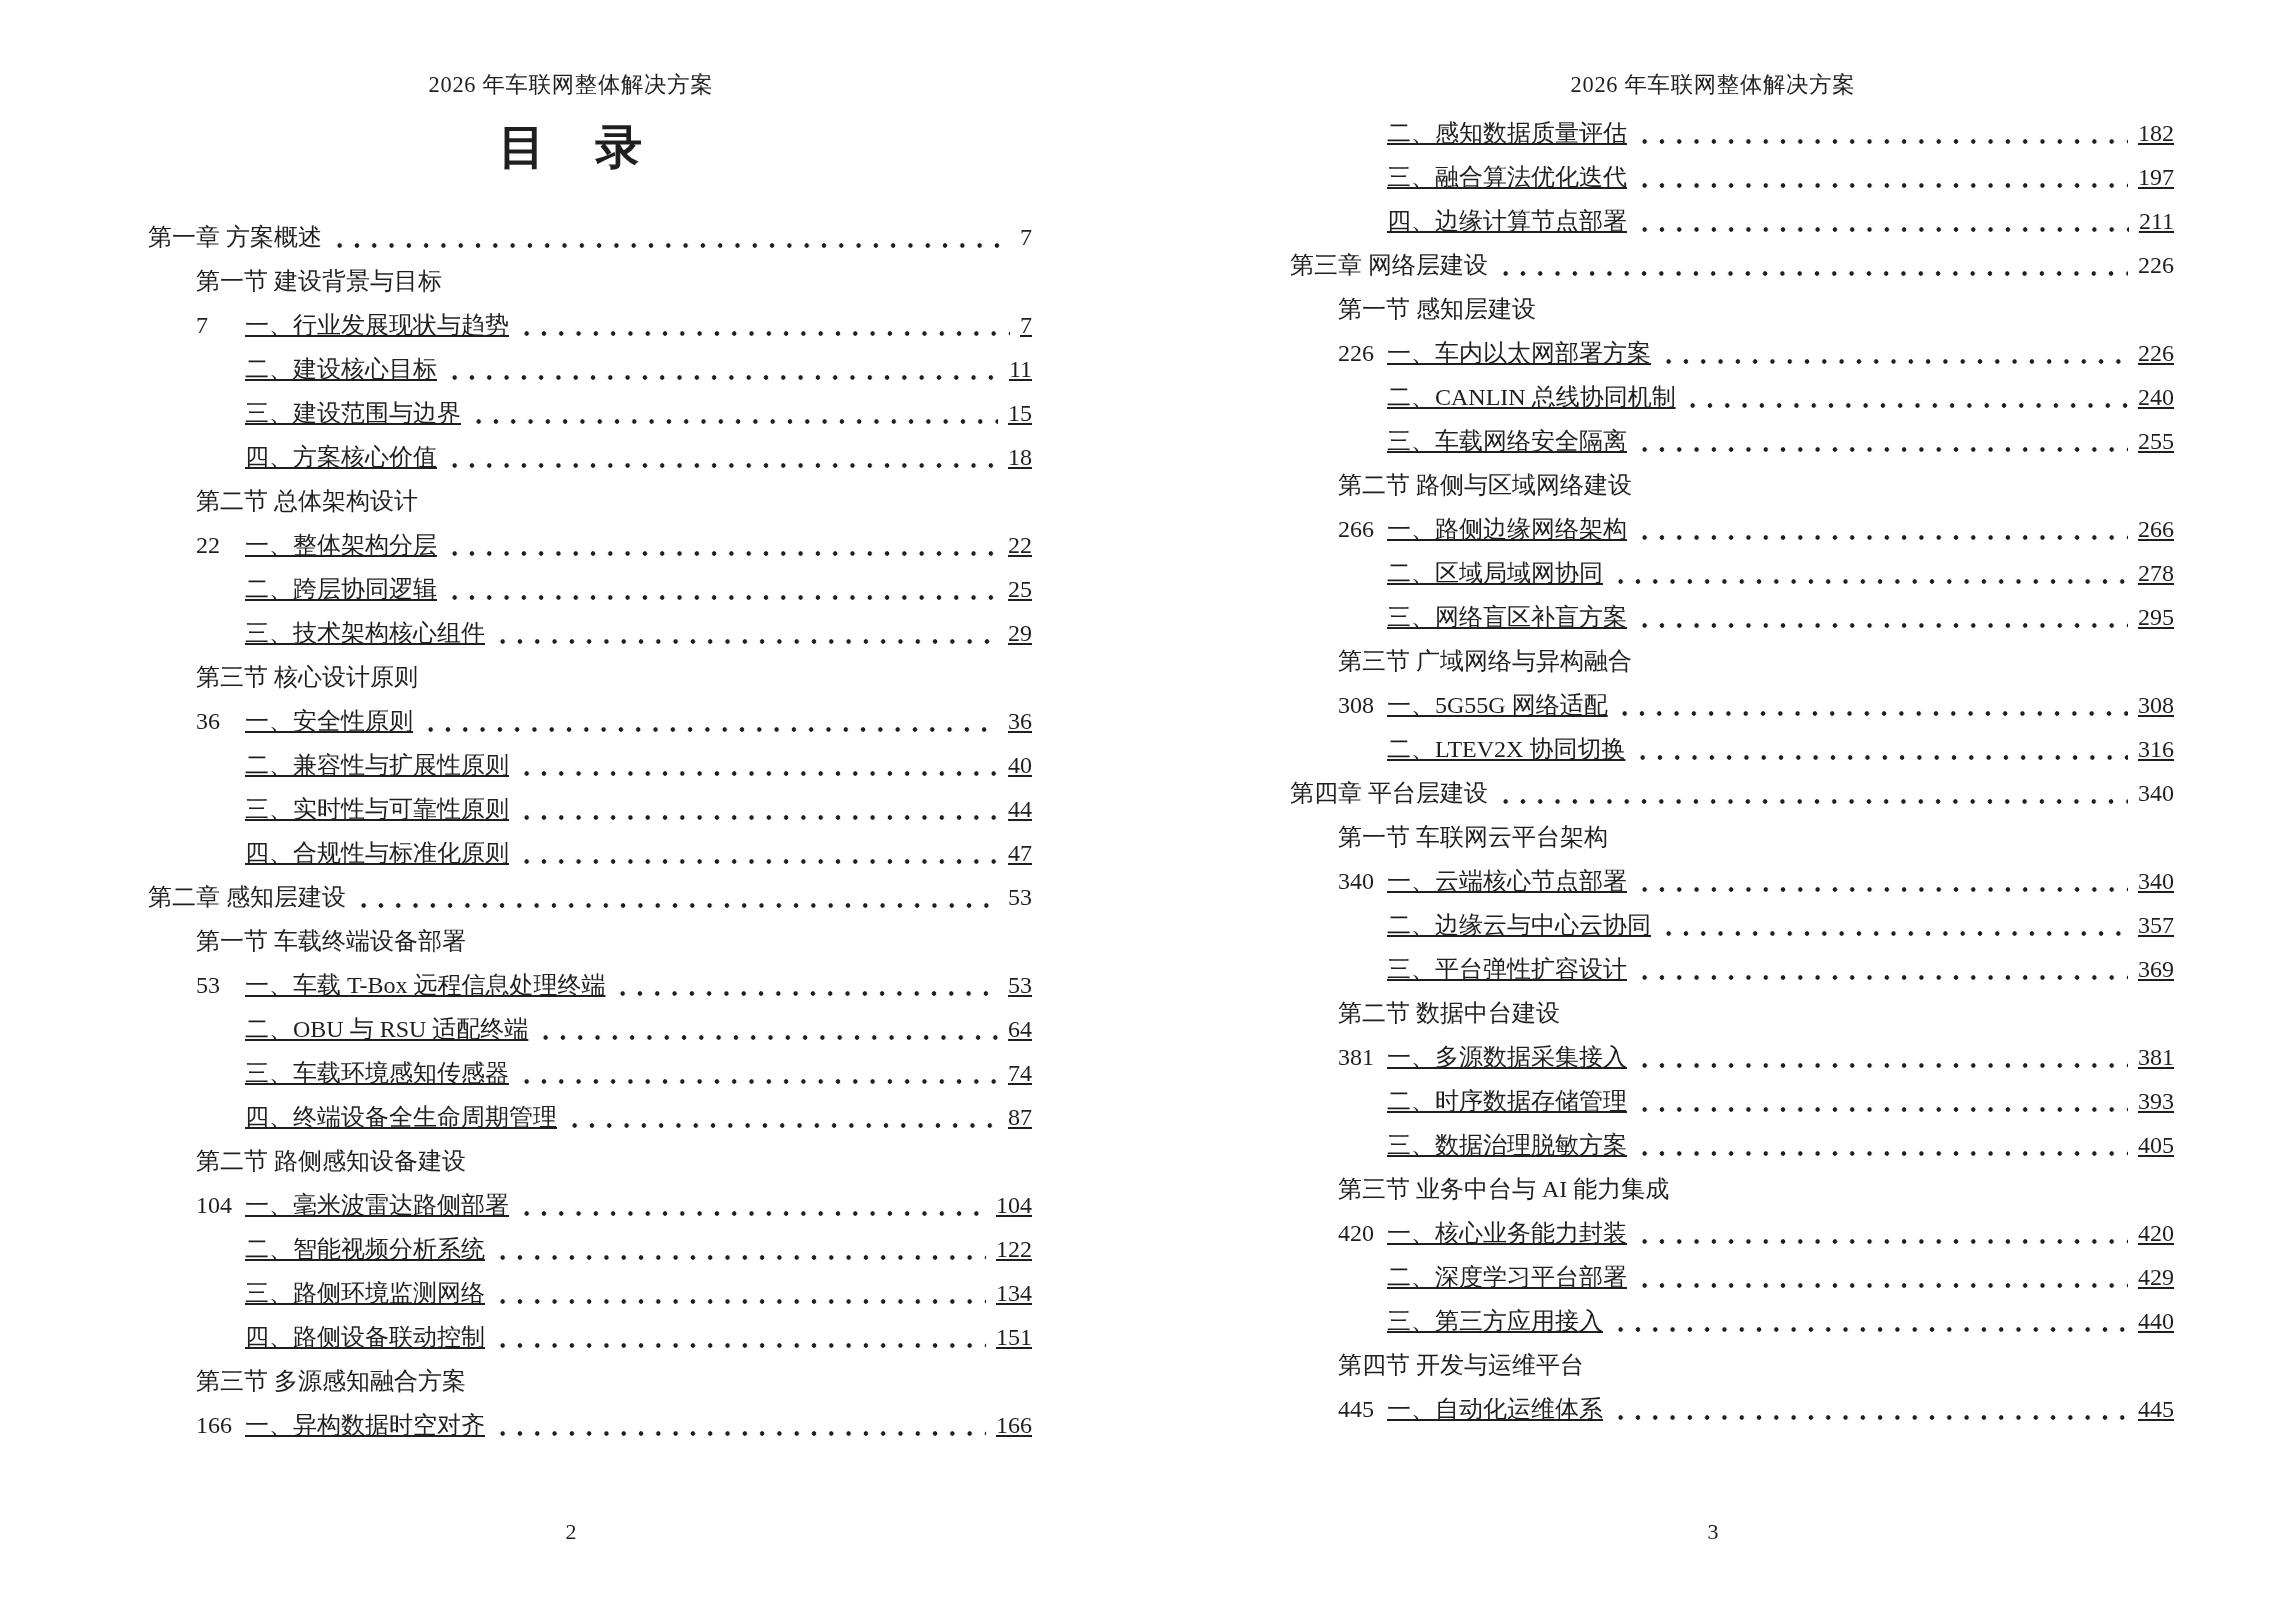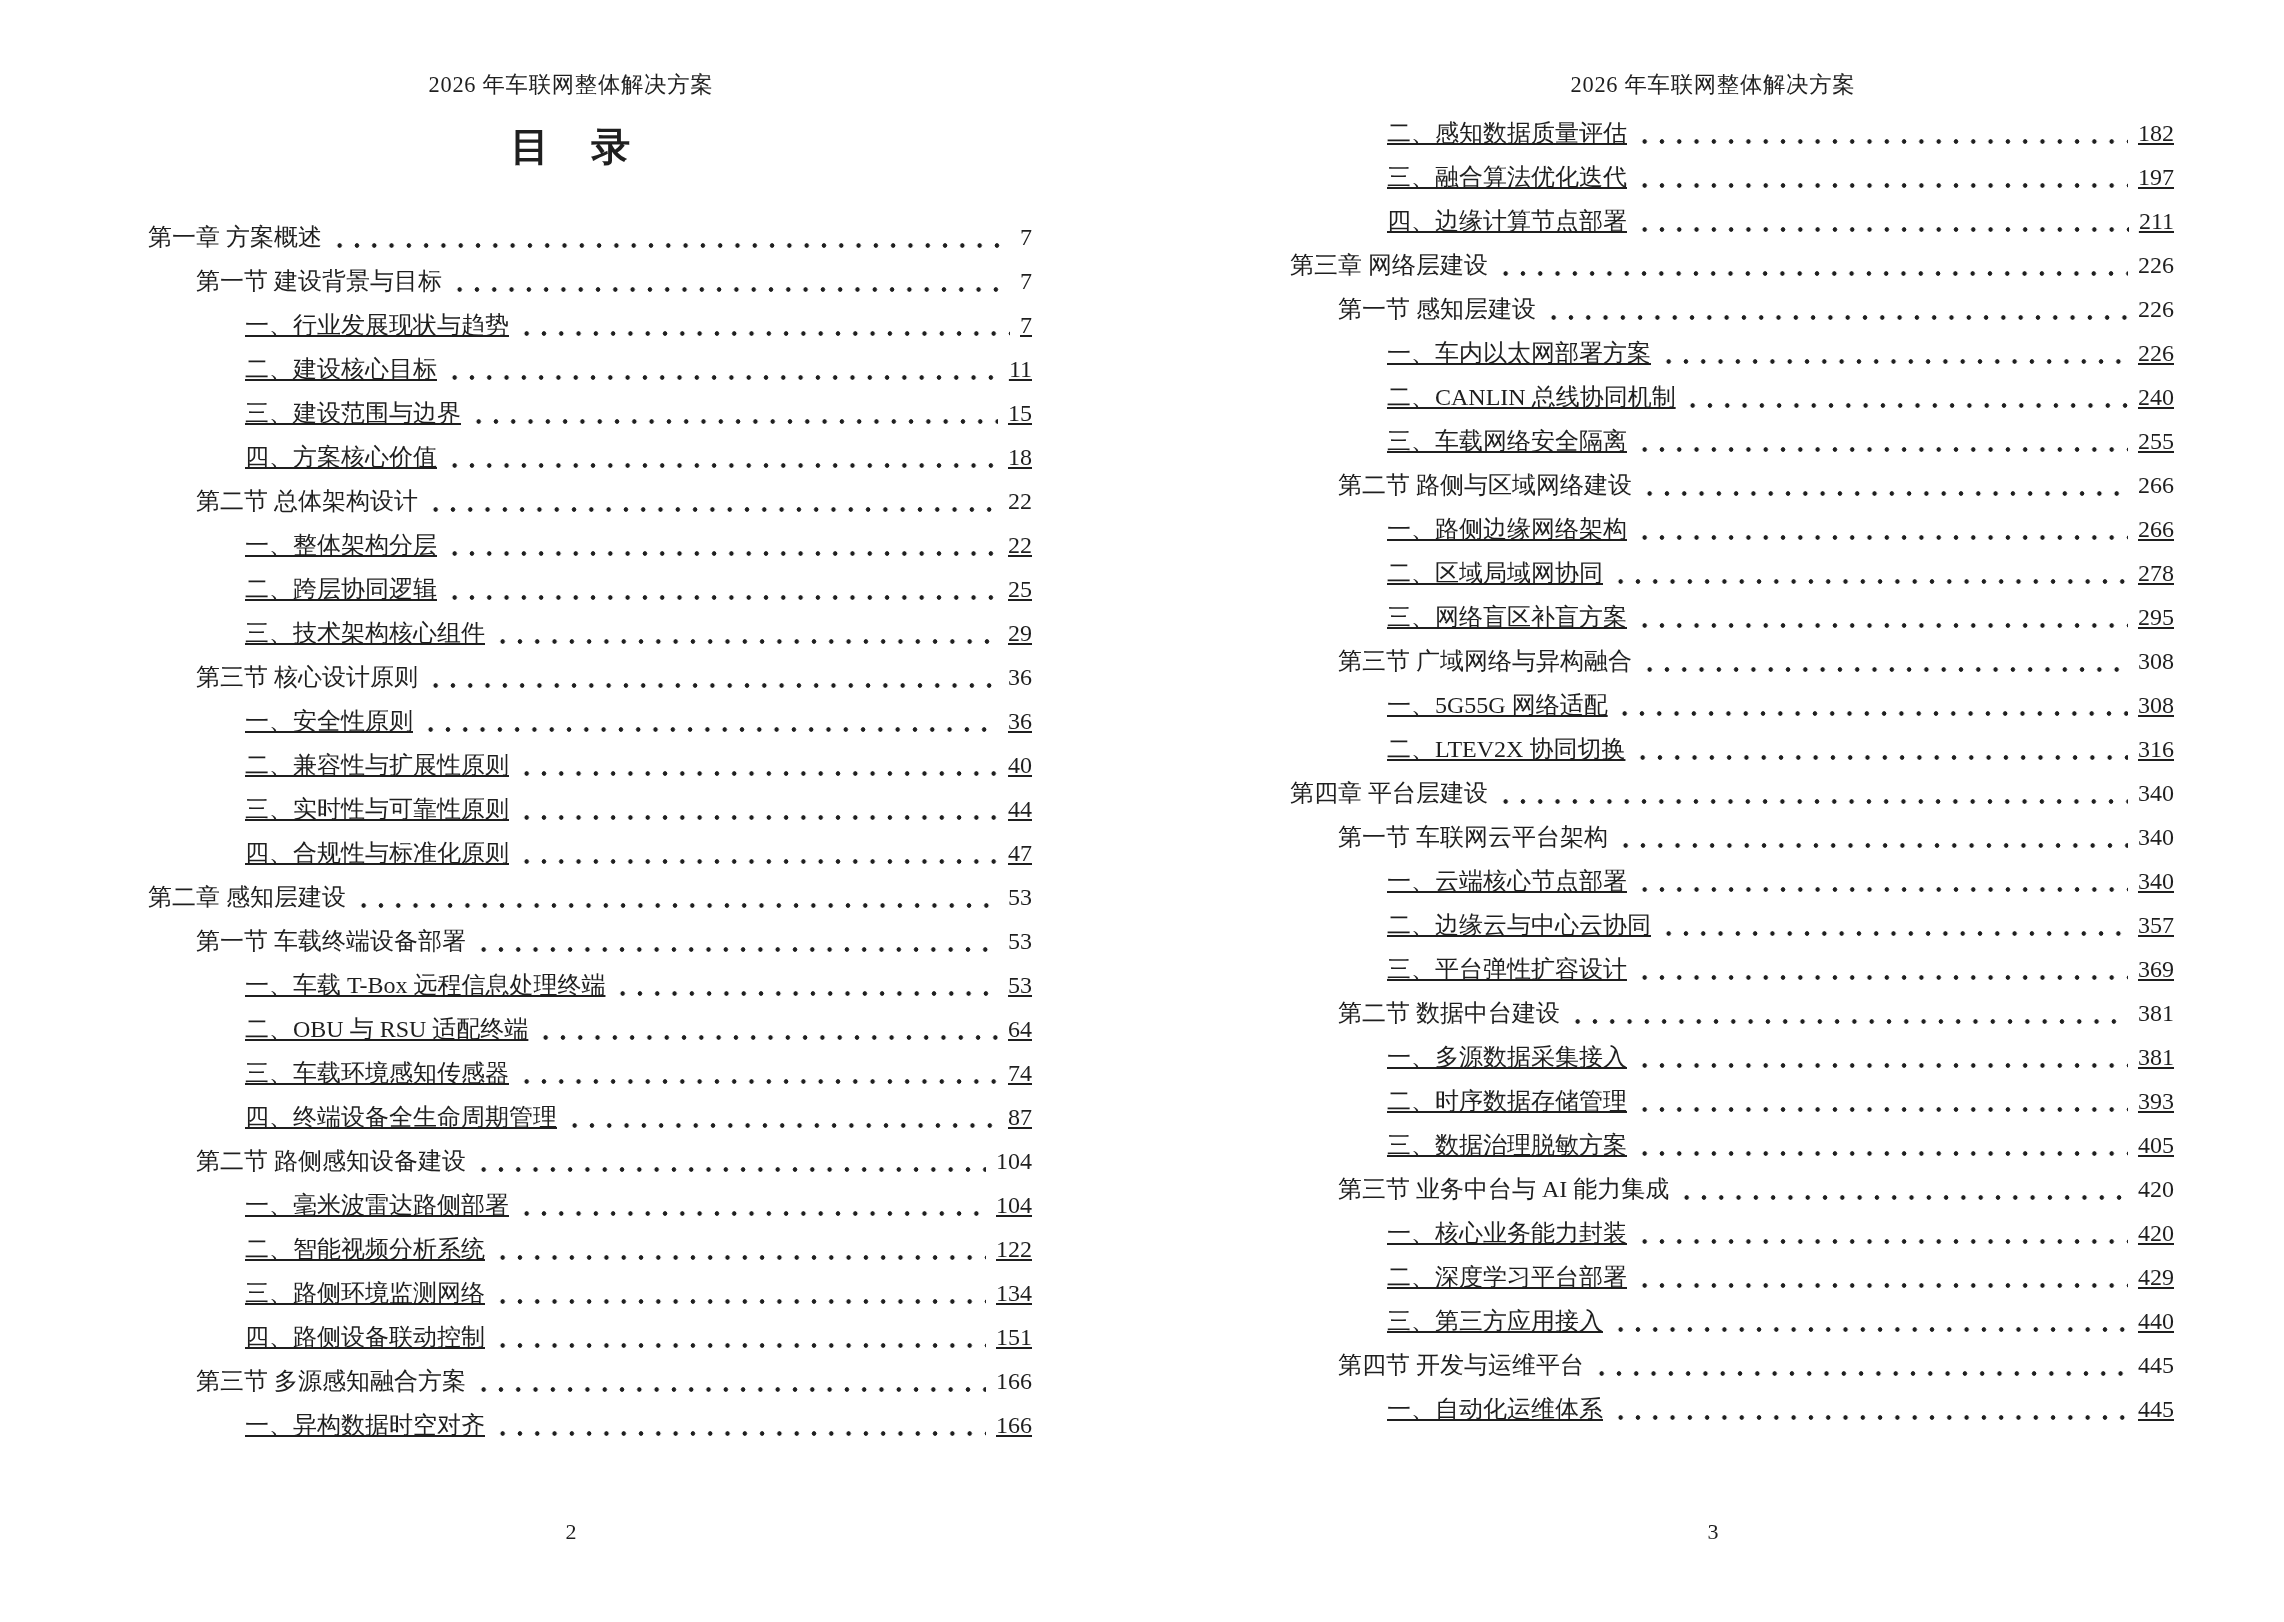--- a/index.html
+++ b/index.html
@@ -30,39 +30,39 @@
   .page-header {
     padding-top: 69px;
     text-align: center;
     font-size: 22.4px;
     line-height: 32px;
     letter-spacing: 0.7px;
   }
   .toc-title {
     margin: 17.3px 0 0 0;
     text-align: center;
-    font-size: 39px;
+    font-size: 47px;
     line-height: 58px;
     font-weight: bold;
     letter-spacing: 1.4px;
   }
   .entries {
     padding: 0 110px 0 148px;
   }
   .page-left .entries { margin-top: 39px; }
   .page-right .entries { margin-top: 10px; }
   .entry {
     display: flex;
     align-items: baseline;
     height: 44px;
     line-height: 44px;
     font-size: 24px;
     white-space: nowrap;
   }
-  .entry.lv2 { padding-left: 48px; }
+  .entry.lv2 { padding-left: 48px; flex-direction: column; }
   .entry.lv3 { padding-left: 97px; text-decoration: underline; }
   .entry .t { flex: 0 0 auto; }
   .entry .dots {
     flex: 1 1 auto;
     align-self: stretch;
     margin: 0 10px 0 8.7px;
     background-image: radial-gradient(circle, #1f1f1f 2px, transparent 2.6px);
     background-size: 17.3px 7.2px;
     background-repeat: repeat-x;
     background-position: 0 72%;

